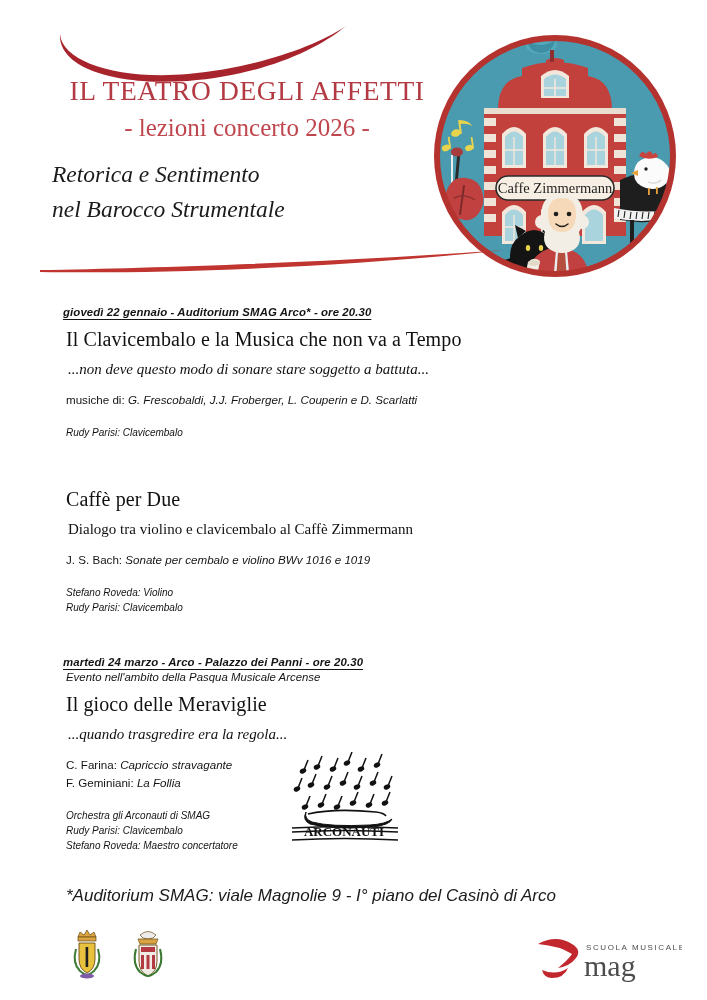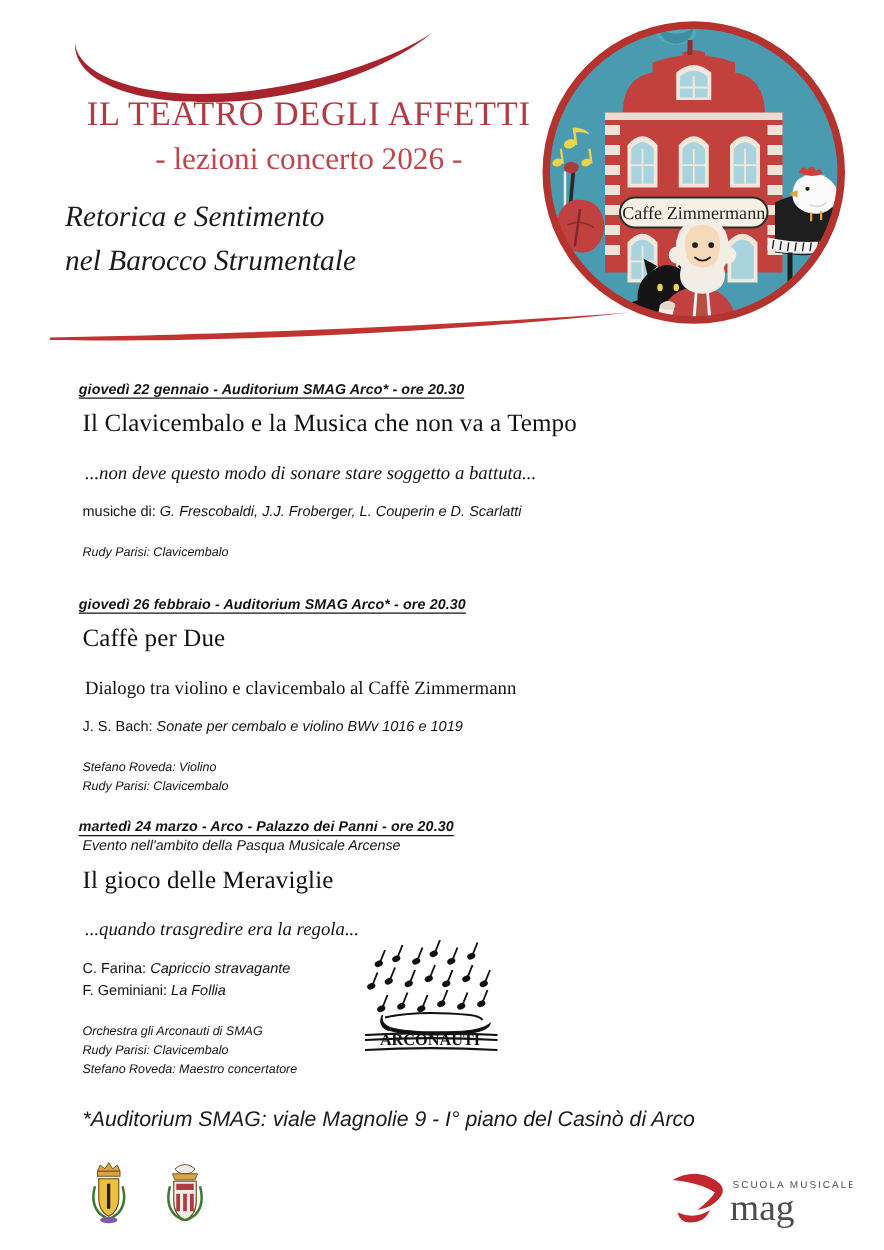--- a/index.html
+++ b/index.html
@@ -31,21 +31,21 @@
   }
   .t-it1,.t-it2{
     font-family:"Liberation Serif", serif;
     font-style:italic;font-size:23.5px;color:#1b1b1b;
     text-align:left;white-space:nowrap;
   }
   .t-it1{margin-top:18px;}
   .t-it2{margin-top:8px;}
 
   
-  .circle-wrap{position:absolute;left:424px;top:12px;width:262px;height:252px;}
+  .circle-wrap{position:absolute;left:424px;top:30px;width:262px;height:252px;}
 
   
   .section{position:absolute;left:63px;width:470px;}
   .sec-date{
     font-family:"Liberation Sans", sans-serif;
     font-weight:bold;font-style:italic;font-size:11.4px;
     color:#141414;text-decoration:underline;
     text-underline-offset:2.5px;letter-spacing:.1px;
   }
   .sec-note{
@@ -53,21 +53,21 @@
     font-style:italic;font-size:11.4px;color:#141414;
     margin-top:3px;margin-left:3px;
   }
   .sec-title{
     font-family:"Liberation Serif", serif;
     font-size:20px;color:#111;margin-top:10px;margin-left:3px;
     letter-spacing:.1px;
   }
   .sec-tagline{
     font-family:"Liberation Serif", serif;
-    font-size:15px;color:#111;margin-top:20px;margin-left:5px;
+    font-size:15px;color:#111;margin-top:10px;margin-left:5px;
   }
   .sec-tagline.it{font-style:italic;}
   .sec-prog{
     font-family:"Liberation Sans", sans-serif;
     font-size:11.6px;color:#141414;margin-top:13px;margin-left:3px;
     line-height:1.55;
   }
   .sec-prog i{font-style:italic;}
   .sec-cast{
     font-family:"Liberation Sans", sans-serif;
@@ -283,21 +283,20 @@
     <div class="sec-prog">
       <span>musiche di:</span>
       <i>G. Frescobaldi,  J.J. Froberger, L. Couperin e D. Scarlatti</i>
     </div>
     <div class="sec-cast">
       <div>Rudy Parisi: Clavicembalo</div>
     </div>
   </div>
 
   <div class="section" style="top:478px;">
-    <div class="sec-date">giovedì 26 febbraio - Auditorium SMAG Arco* - ore 20.30</div>
     <div class="sec-title">Caffè per Due</div>
     <div class="sec-tagline">Dialogo tra violino e clavicembalo al Caffè Zimmermann</div>
     <div class="sec-prog">
       <span>J. S. Bach:</span>
       <i>Sonate per cembalo e violino BWv 1016 e 1019</i>
     </div>
     <div class="sec-cast">
       <div>Stefano Roveda: Violino</div>
       <div>Rudy Parisi: Clavicembalo</div>
     </div>

